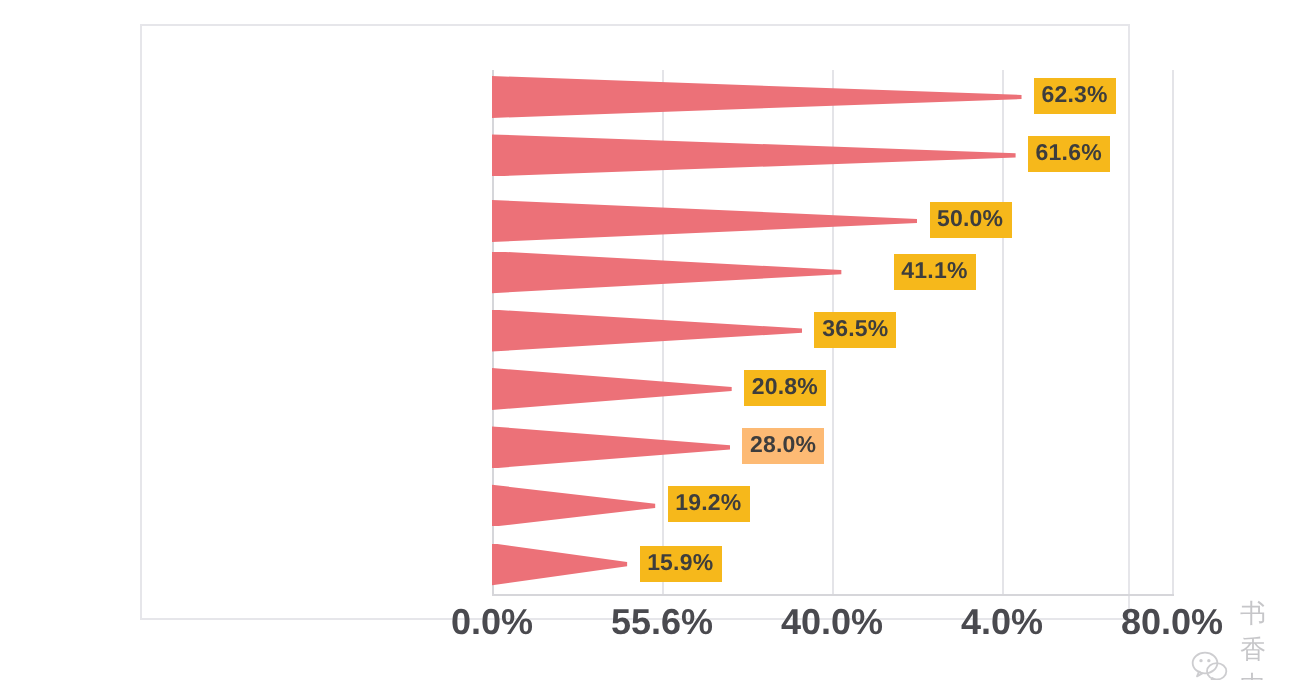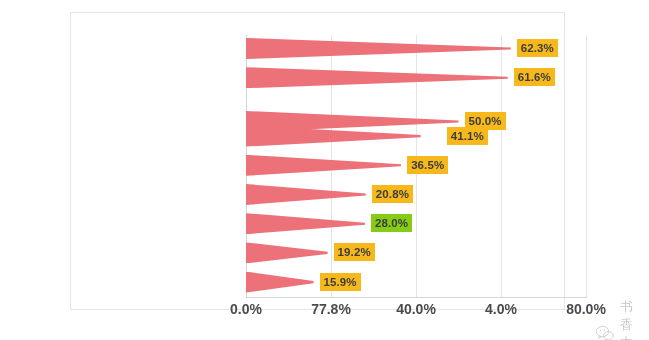--- a/index.html
+++ b/index.html
@@ -82,21 +82,21 @@
     font-weight:700;
     letter-spacing:.1px;
     white-space:nowrap;
   }
 
   
   .tick{
     position:absolute;
     top:288px;
     transform:translateX(-50%);
-    font-size:14px;
+    font-size:18px;
     font-weight:700;
     color:#4a4a4f;
     white-space:nowrap;
   }
 
   
   #watermark{
     position:absolute;
     left:524px; top:285px;
     display:flex;
@@ -128,53 +128,53 @@
 
   <div id="plot-area">
       <div class="row" style="top: 0px;">
         <div class="bar" style="width: 264.775px; background: rgb(236, 113, 120); clip-path: polygon(0px 0px, 100% 45%, 100% 55%, 0px 100%);"></div>
         <div class="value-chip" style="left: 270.775px; background: rgb(246, 184, 27); color: rgb(61, 61, 61);">62.3%</div>
       </div>
       <div class="row" style="top: 29.2px;">
         <div class="bar" style="width: 261.8px; background: rgb(236, 113, 120); clip-path: polygon(0px 0px, 100% 45%, 100% 55%, 0px 100%);"></div>
         <div class="value-chip" style="left: 267.8px; background: rgb(246, 184, 27); color: rgb(61, 61, 61);">61.6%</div>
       </div>
-      <div class="row" style="top: 73px;">
+      <div class="row" style="top: 62px;">
         <div class="bar" style="width: 212.5px; background: rgb(236, 113, 120); clip-path: polygon(0px 0px, 100% 45%, 100% 55%, 0px 100%);"></div>
         <div class="value-chip" style="left: 218.5px; background: rgb(246, 184, 27); color: rgb(61, 61, 61);">50.0%</div>
       </div>
       <div class="row" style="top: 87.6px;">
         <div class="bar" style="width: 174.675px; background: rgb(236, 113, 120); clip-path: polygon(0px 0px, 100% 45%, 100% 55%, 0px 100%);"></div>
         <div class="value-chip" style="left: 180.675px; background: rgb(246, 184, 27); color: rgb(61, 61, 61); margin-left: 20px;">41.1%</div>
       </div>
       <div class="row" style="top: 116.8px;">
         <div class="bar" style="width: 155.125px; background: rgb(236, 113, 120); clip-path: polygon(0px 0px, 100% 45%, 100% 55%, 0px 100%);"></div>
         <div class="value-chip" style="left: 161.125px; background: rgb(246, 184, 27); color: rgb(61, 61, 61);">36.5%</div>
       </div>
       <div class="row" style="top: 146px;">
         <div class="bar" style="width: 119.85px; background: rgb(236, 113, 120); clip-path: polygon(0px 0px, 100% 45%, 100% 55%, 0px 100%);"></div>
         <div class="value-chip" style="left: 125.85px; background: rgb(246, 184, 27); color: rgb(61, 61, 61);">20.8%</div>
       </div>
       <div class="row" style="top: 175.2px;">
         <div class="bar" style="width: 119px; background: rgb(236, 113, 120); clip-path: polygon(0px 0px, 100% 45%, 100% 55%, 0px 100%);"></div>
-        <div class="value-chip" style="left: 125px; background: #84cc16; color: rgb(61, 61, 61);">28.0%</div>
+        <div class="value-chip" style="left: 125px; background: #fdba74; color: rgb(61, 61, 61);">28.0%</div>
       </div>
       <div class="row" style="top: 204.4px;">
         <div class="bar" style="width: 81.6px; background: rgb(236, 113, 120); clip-path: polygon(0px 0px, 100% 45%, 100% 55%, 0px 100%);"></div>
         <div class="value-chip" style="left: 87.6px; background: rgb(246, 184, 27); color: rgb(61, 61, 61);">19.2%</div>
       </div>
       <div class="row" style="top: 233.6px;">
         <div class="bar" style="width: 67.575px; background: rgb(236, 113, 120); clip-path: polygon(0px 0px, 100% 45%, 100% 55%, 0px 100%);"></div>
         <div class="value-chip" style="left: 73.575px; background: rgb(246, 184, 27); color: rgb(61, 61, 61);">15.9%</div>
       </div>
     </div>
 
   <div id="xticks">
       <div class="tick" style="left: 175px; color: rgb(74, 74, 79);">0.0%</div>
-      <div class="tick" style="left: 260px; color: rgb(74, 74, 79);">77.8%</div>
+      <div class="tick" style="left: 260px; color: rgb(74, 74, 79);">55.6%</div>
       <div class="tick" style="left: 345px; color: rgb(74, 74, 79);">40.0%</div>
       <div class="tick" style="left: 430px; color: rgb(74, 74, 79);">4.0%</div>
       <div class="tick" style="left: 515px; color: rgb(74, 74, 79);">80.0%</div>
     </div>
 
   <div id="watermark">
     <svg class="icon" viewBox="0 0 24 24" aria-hidden="true">
       <ellipse cx="9" cy="9" rx="7.4" ry="6.2" fill="none" stroke="#8a8a90" stroke-width="1.1"></ellipse>
       <path d="M5.4 14.2 L4.2 17 L7.4 15.3 Z" fill="none" stroke="#8a8a90" stroke-width="1.1" stroke-linejoin="round"></path>
       <circle cx="6.6" cy="7.6" r="1" fill="#8a8a90"></circle>

